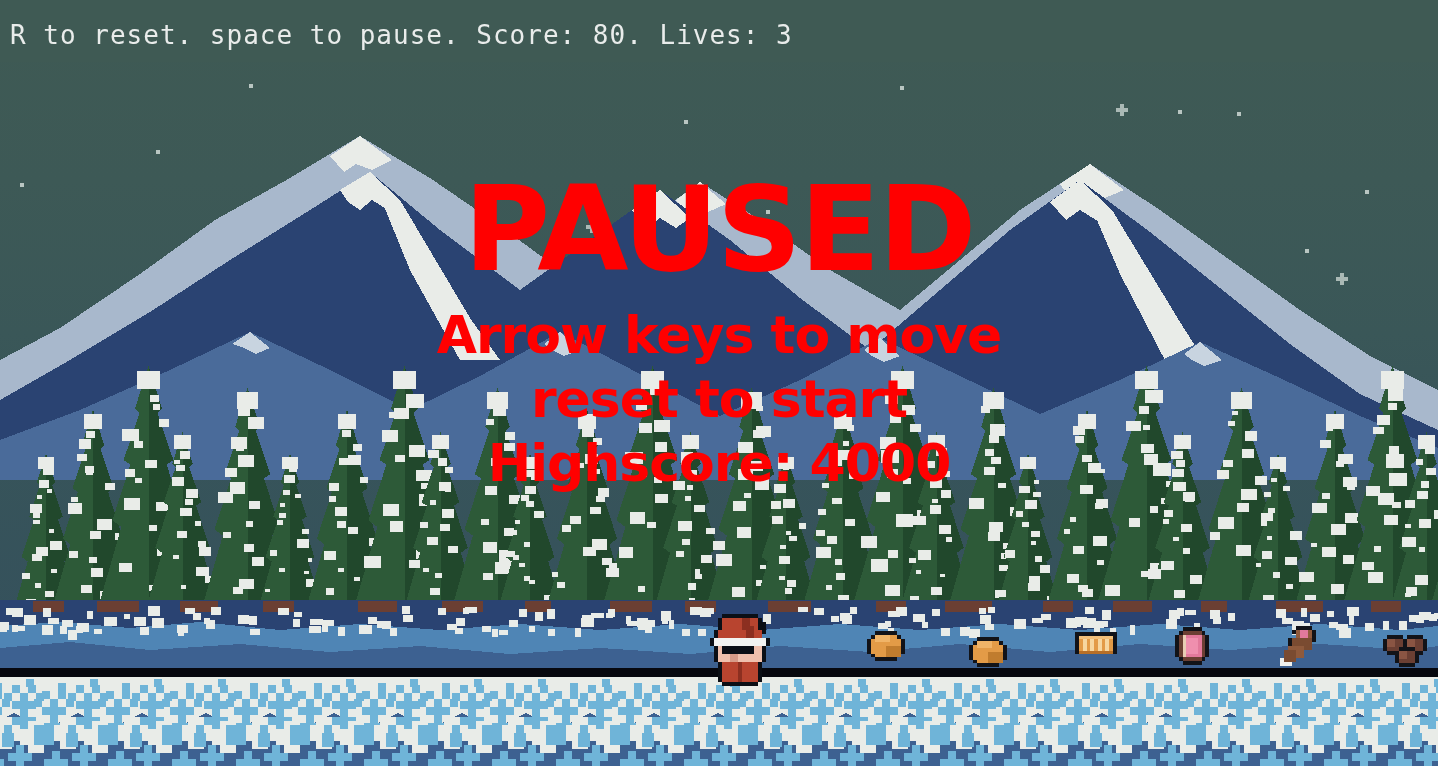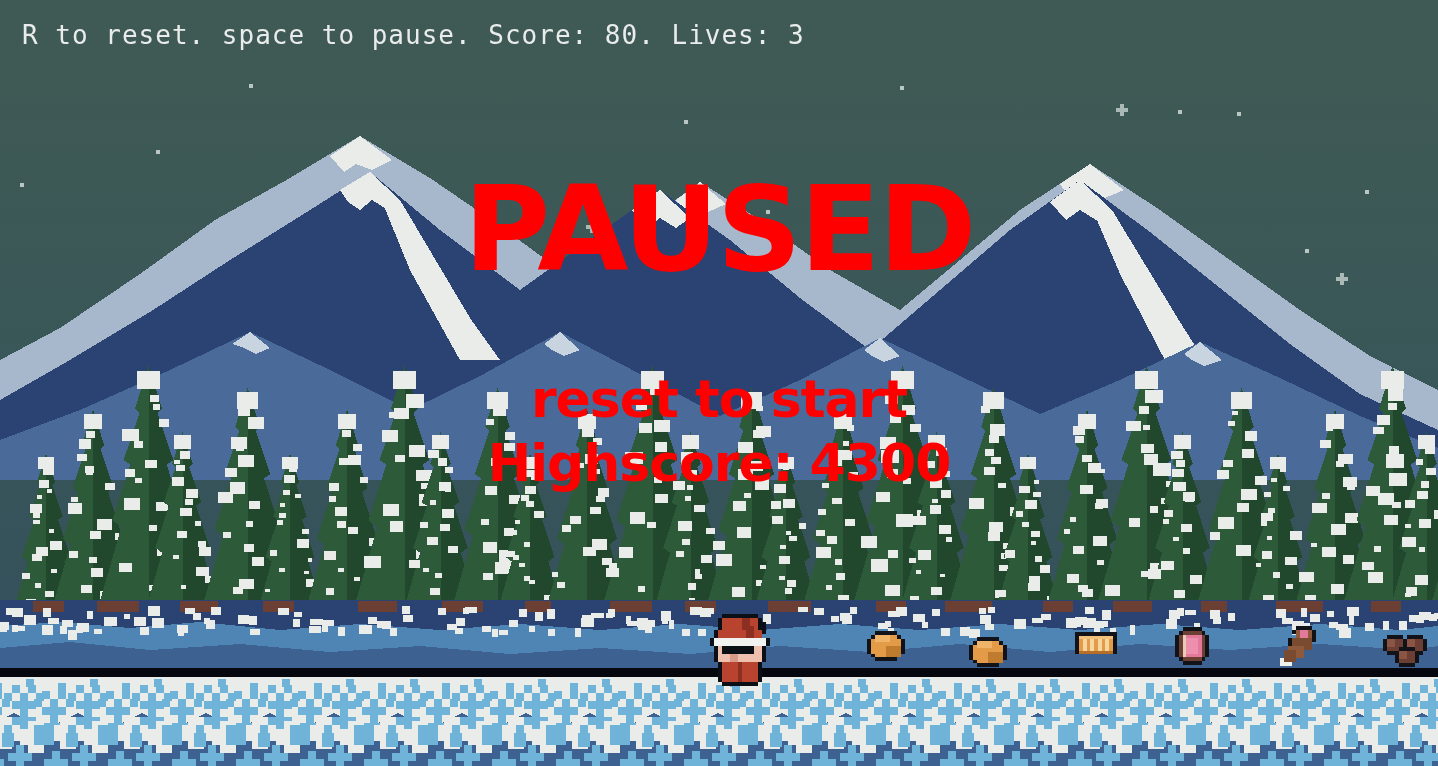--- a/index.html
+++ b/index.html
@@ -24,21 +24,21 @@
   #hud {
     position: absolute;
     left: 0; top: 0;
     width: 1438px;
     height: 62px;
     background: #3f5a54;
     z-index: 60;
   }
   #hud-text {
     position: absolute;
-    left: 22px;
+    left: 10px;
     top: 20px;
     font-family: "DejaVu Sans Mono", "Liberation Mono", monospace;
     font-size: 26px;
     letter-spacing: 1px;
     color: #e9eceb;
     white-space: pre;
   }
 
   
   #sky {
@@ -2890,21 +2890,22 @@
         <rect x="3" y="5" width="1" height="3" fill="#121318"></rect>
         <rect x="8" y="5" width="1" height="3" fill="#121318"></rect>
         <rect x="4" y="8" width="4" height="1" fill="#121318"></rect>
         <rect x="4" y="5" width="4" height="3" fill="#6b3f33"></rect>
         <rect x="4" y="5" width="2" height="2" fill="#8a5543"></rect>
       </svg>
     </div>
 
   <div id="overlay">
     <div id="paused-title">PAUSED</div>
+    <div class="overlay-line" id="line-1">Arrow keys to move</div>
     <div class="overlay-line" id="line-2">reset to start</div>
-    <div class="overlay-line" id="line-3">Highscore: 4300</div>
+    <div class="overlay-line" id="line-3">Highscore: 4000</div>
   </div>
 
   <div id="hud">
     <div id="hud-text">R to reset. space to pause. Score: 80. Lives: 3</div>
   </div>
 
 </div>
 
 </body></html>

